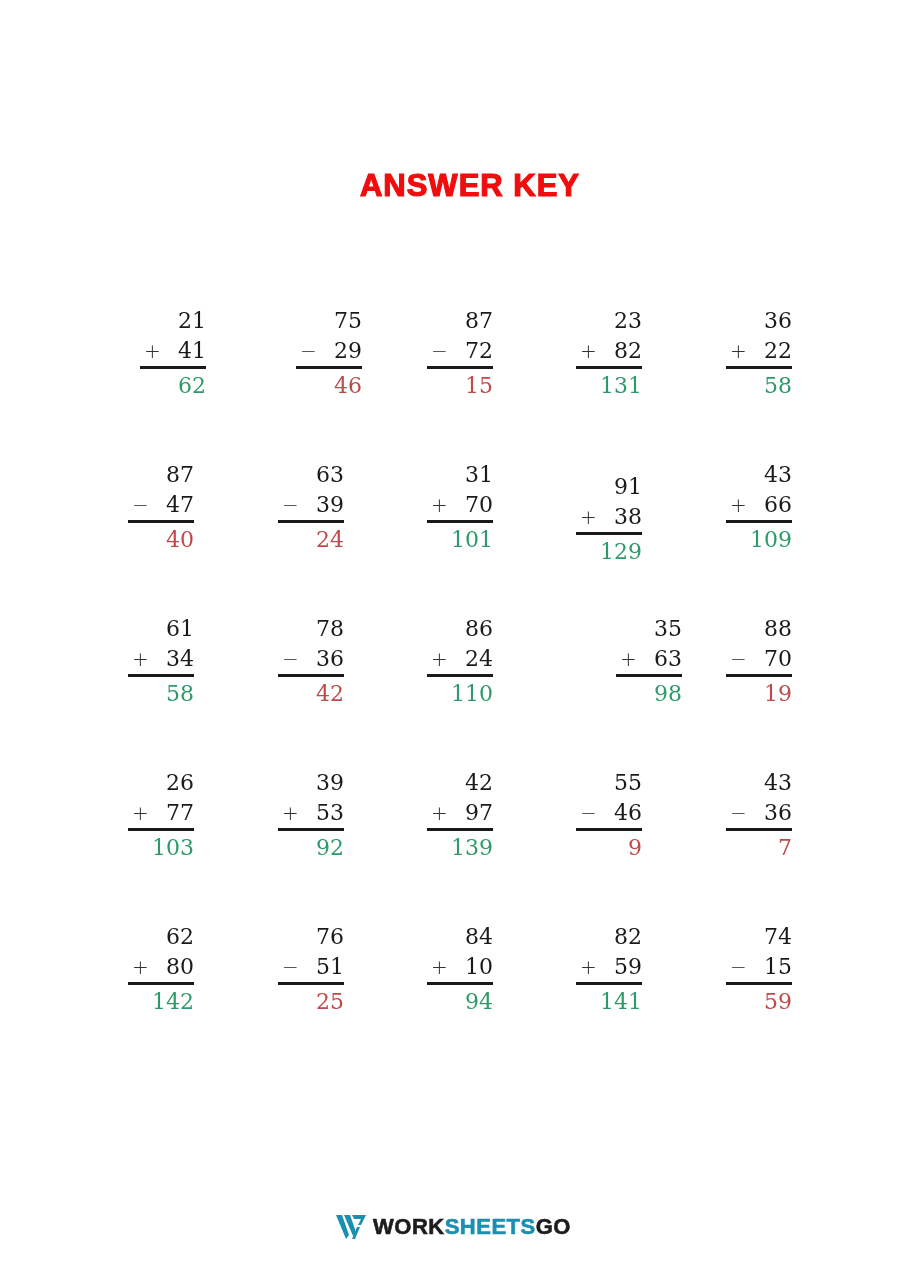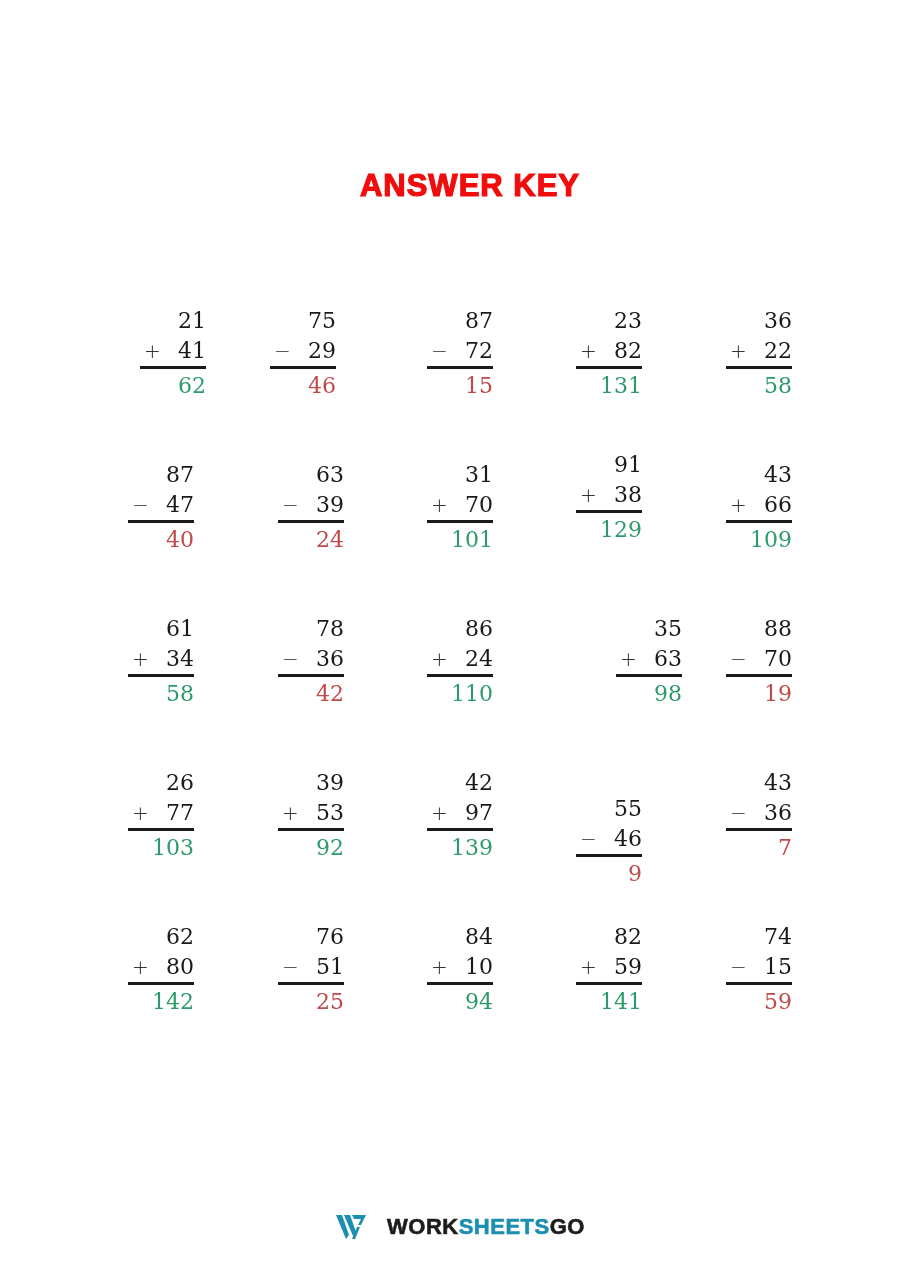--- a/index.html
+++ b/index.html
@@ -69,21 +69,21 @@
     }
     .answer.add { color: #2e9a6b; }
     .answer.sub { color: #c04a4a; }
 
     .footer {
       position: absolute;
       top: 1213px;
       left: 335px;
       display: flex;
       align-items: center;
-      gap: 20px;
+      gap: 6px;
     }
     .footer .logo-icon {
       width: 32px;
       height: 28px;
     }
     .footer .brand {
       font-family: "Liberation Sans", sans-serif;
       font-weight: 900;
       font-size: 22px;
       letter-spacing: 0.5px;
@@ -103,21 +103,21 @@
       <div class="line top-num">
         <span>21</span>
       </div>
       <div class="line">
         <span class="op">+</span>
         <span>41</span>
       </div>
       <div class="rule"></div>
       <div class="answer add">62</div>
     </div>
-    <div class="problem" style="left: 142px; top: 0px;">
+    <div class="problem" style="left: 168px; top: 0px;">
       <div class="line top-num">
         <span>75</span>
       </div>
       <div class="line">
         <span class="op">−</span>
         <span>29</span>
       </div>
       <div class="rule"></div>
       <div class="answer sub">46</div>
     </div>
@@ -180,21 +180,21 @@
       <div class="line top-num">
         <span>31</span>
       </div>
       <div class="line">
         <span class="op">+</span>
         <span>70</span>
       </div>
       <div class="rule"></div>
       <div class="answer add">101</div>
     </div>
-    <div class="problem" style="left: 448px; top: 144px;">
+    <div class="problem" style="left: 448px; top: 166px;">
       <div class="line top-num">
         <span>91</span>
       </div>
       <div class="line">
         <span class="op">+</span>
         <span>38</span>
       </div>
       <div class="rule"></div>
       <div class="answer add">129</div>
     </div>
@@ -290,21 +290,21 @@
       <div class="line top-num">
         <span>42</span>
       </div>
       <div class="line">
         <span class="op">+</span>
         <span>97</span>
       </div>
       <div class="rule"></div>
       <div class="answer add">139</div>
     </div>
-    <div class="problem" style="left: 448px; top: 488px;">
+    <div class="problem" style="left: 448px; top: 462px;">
       <div class="line top-num">
         <span>55</span>
       </div>
       <div class="line">
         <span class="op">−</span>
         <span>46</span>
       </div>
       <div class="rule"></div>
       <div class="answer sub">9</div>
     </div>

